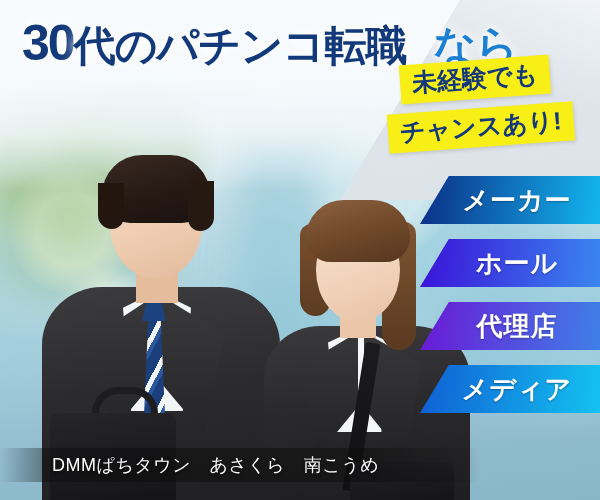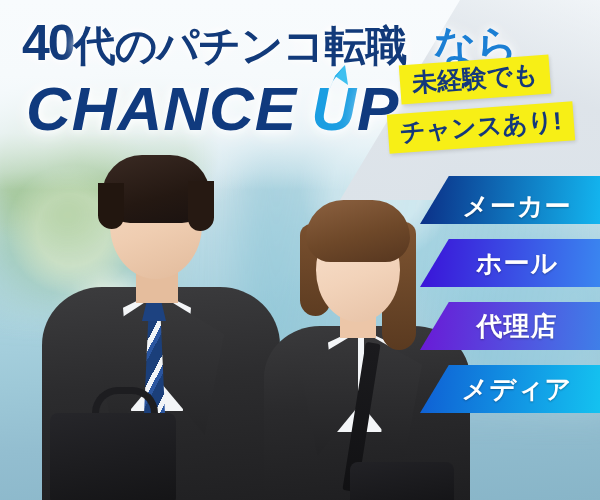--- a/index.html
+++ b/index.html
@@ -454,44 +454,41 @@
     <div class="hairR"></div>
     <div class="hairL"></div>
     <div class="neck"></div>
     <div class="head"></div>
     <div class="hair"></div>
     <div class="strap"></div>
     <div class="bag"></div>
   </div>
 
   <div class="headline">
-    <span class="num">40</span><span>代のパチンコ転職</span><span class="tail">なら</span>
-  </div>
-
-  <div class="logotype">
-    <span>CHANCE</span><span class="up-wrap"><svg class="swoosh" viewBox="0 0 36 40">
-          <path d="M30 2 L33 22 L20 13 Z" fill="#3fc0f0"></path>
-          <path d="M30 2 L20 13 L12 32 L18 18 Z" fill="#2ab0ea"></path>
-        </svg><span class="u">U</span><span class="p">P</span></span>
-  </div>
+    <span class="num">30</span><span>代のパチンコ転職</span><span class="tail">なら</span>
+  </div>
+
 
   <div class="badge">
     <div class="badge-row badge-row-1">未経験でも</div>
     <div class="badge-row badge-row-2">チャンスあり!</div>
   </div>
 
   <div class="cats">
-    <div class="cat" style="background: linear-gradient(95deg, rgb(11, 46, 134) 0%, rgb(19, 181, 239) 100%); align-items: flex-end;">
+    <div class="cat" style="background: linear-gradient(95deg, rgb(11, 46, 134) 0%, rgb(19, 181, 239) 100%);">
       <span class="cat-label">メーカー</span>
     </div>
     <div class="cat" style="background: linear-gradient(95deg, rgb(58, 18, 216) 0%, rgb(58, 134, 240) 100%); font-family: Liberation Serif, serif;">
       <span class="cat-label">ホール</span>
     </div>
     <div class="cat" style="background: linear-gradient(95deg, rgb(106, 25, 214) 0%, rgb(63, 127, 232) 100%);">
       <span class="cat-label">代理店</span>
     </div>
     <div class="cat" style="background: linear-gradient(95deg, rgb(15, 95, 212) 0%, rgb(20, 194, 240) 100%);">
       <span class="cat-label">メディア</span>
     </div>
   </div>
 
+  <div class="caption-strip">
+    <span class="caption-text">DMMぱちタウン　あさくら　南こうめ</span>
+  </div>
 
 </div>
 
 </body></html>

